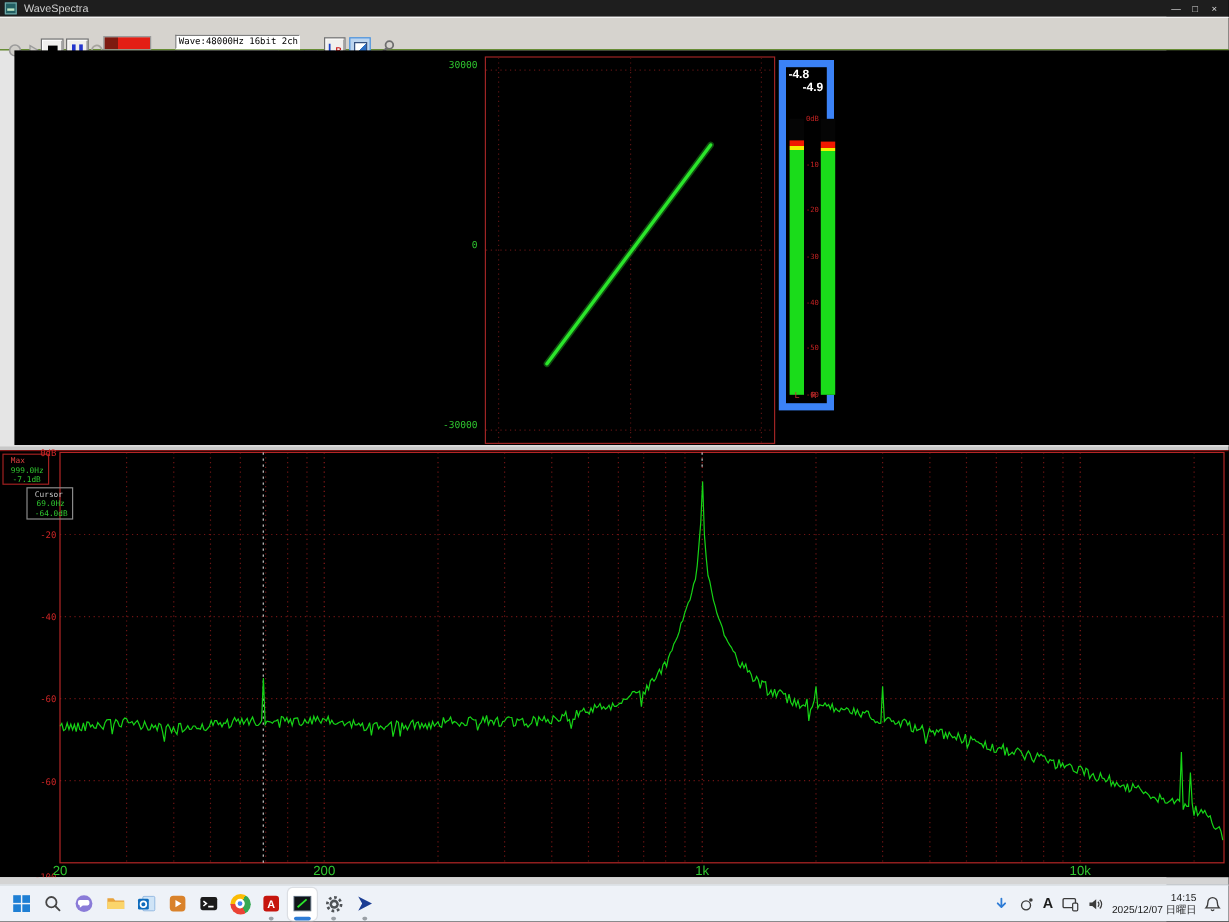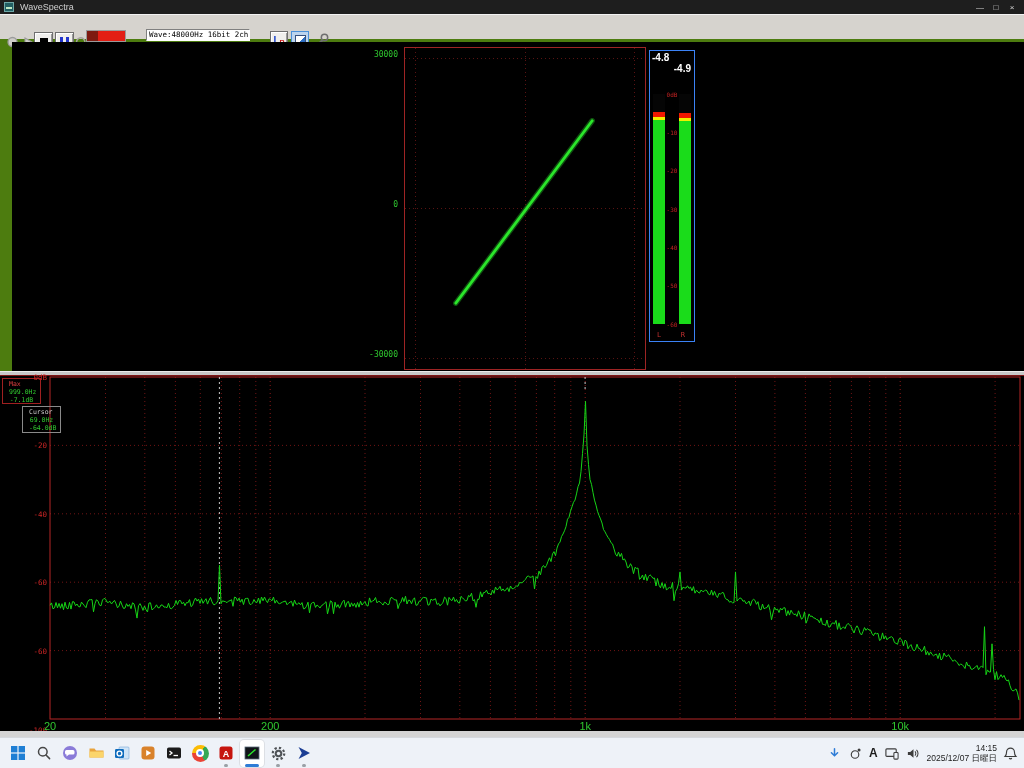--- a/index.html
+++ b/index.html
@@ -1,32 +1,32 @@
 <!DOCTYPE html>
 <html><head>
 <meta charset="utf-8">
 <style>
   * { margin:0; padding:0; box-sizing:border-box; }
   html,body { width:1024px; height:768px; background:#000; overflow:hidden;
               font-family:"Liberation Sans", sans-serif; }
-  #screen { position:relative; width:972px; height:768px; background:#4d7c0f; }
+  #screen { position:relative; width:972px; height:768px; background:#e5e5e5; }
 
   
   #titlebar { position:absolute; left:0; top:0; width:1024px; height:14px;
               background:#1e1e1e; display:flex; align-items:center; }
   #app-icon { width:10px; height:10px; margin-left:4px; background:#225f63;
               border:1px solid #6fa7a7; position:relative; }
   #app-icon::after{ content:""; position:absolute; left:1px; top:4px; width:6px; height:2px; background:#bfe8c4; }
   #title-text { color:#cfcfcf; font-size:9px; margin-left:6px; }
   #win-controls { margin-left:auto; display:flex; margin-right:4px; }
   #win-controls span { width:16px; text-align:center; color:#d9d9d9; font-size:8px; line-height:13px; }
 
   
   #toolbar { position:absolute; left:0; top:14px; width:1024px; height:28px;
-             background:#d6d3ce; border-top:1px solid #f2f2f2; border-bottom:3px solid #4d7c0f; }
+             background:#d6d3ce; border-top:1px solid #f2f2f2; border-bottom:1px solid #4d7c0f; }
   .tbtn { position:absolute; display:flex; align-items:center; justify-content:center; }
   .raised { background:#f0efed; border:1px solid #6f6f6f;
             box-shadow: inset 1px 1px 0 #ffffff, inset -1px -1px 0 #9a9a9a; }
   #btn-stop  { left:34px; top:17px; width:19px; height:19px; }
   #stop-square { width:8px; height:8px; background:#000; }
   #btn-pause { left:55px; top:17px; width:19px; height:19px; gap:3px; }
   .pause-bar { width:3px; height:10px; background:#2335cc; }
   #rec-indicator { position:absolute; left:86px; top:15px; width:40px; height:12px;
                    background:linear-gradient(90deg,#7e1a10 0 11px,#e31e14 11px); border:1px solid #9a9a9a; }
   #position-slider { position:absolute; left:86px; top:29px; width:160px; height:6px; background:#cdcdcd;
@@ -47,21 +47,21 @@
   #display-glyph { width:11px; height:11px; background:linear-gradient(135deg,#ffffff 0 50%,#2d6fc4 50% 100%); border:1px solid #35507e; }
   #btn-config { left:313px; top:16px; width:18px; height:18px; }
 
   
   #toppanel { position:absolute; left:12px; top:42px; width:1024px; height:333px; background:#000; }
   #scope-ylabels { position:absolute; left:336px; top:0; width:52px; height:333px; }
   #scope-ylabels span { position:absolute; right:2px; color:#2fc62f; font-size:8px;
                         font-family:"DejaVu Sans Mono", monospace; }
   #scope { position:absolute; left:392px; top:5px; width:242px; height:323px; border:1px solid #9e2424; }
   #meterpanel { position:absolute; left:637px; top:8px; width:46px; height:292px;
-                border:1px solid #3b82f6; background:#000; }
+                border:6px solid #3b82f6; background:#000; }
   #meter-db-l { position:absolute; left:2px; top:1px;  color:#fff; font-size:10px; font-weight:bold; }
   #meter-db-r { position:absolute; right:3px; top:12px; color:#fff; font-size:10px; font-weight:bold; }
   #meter-track { position:absolute; left:1px; top:43px; width:42px; height:230px; }
   .bar-track { position:absolute; top:0; width:12px; height:230px; background:#050505; }
   #track-l { left:2px; } #track-r { left:28px; }
   .bar-fill { position:absolute; bottom:0; left:0; width:100%;
       background:linear-gradient(180deg,#f01800 0 5px,#f0f000 5px 8px,#1adc1a 8px 100%); }
   #meter-scale { position:absolute; left:14px; top:0; width:14px; height:230px; }
   #meter-scale span { position:absolute; width:14px; text-align:center; color:#c22222; font-size:6px;
                       font-family:"DejaVu Sans Mono", monospace; line-height:7px; }
@@ -74,21 +74,21 @@
 
   
   #specpanel { position:absolute; left:0; top:375px; width:1024px; height:356px;
                background:#000; border-top:1px solid #7d1515; }
   #spectrum-svg { position:absolute; left:0; top:0; }
   .infobox { position:absolute; left:2px; width:39px; font-family:"DejaVu Sans Mono", monospace;
              font-size:6.5px; line-height:8px; padding:1px 6px; }
   #max-box { top:2px; border:1px solid #a02020; height:26px; }
   #cursor-box { top:30px; border:1px solid #8a8a8a; height:27px;margin-left:20px; }
   .infobox .lab-red { color:#e04040; } .infobox .lab-gray { color:#c8c8c8; }
-  .infobox .val { color:#2fc62f; text-align:center; }
+  .infobox .val { color:#2fc62f; text-align:right; }
   .ylab { position:absolute; left:0; width:47px; text-align:right; color:#cc2525;
           font-size:7.5px; font-family:"DejaVu Sans Mono", monospace; }
   .xlab { position:absolute; top:344px; transform:translateX(-50%); color:#2fc62f;
           font-size:11px; font-family:Liberation Sans, sans-serif; }
 
   
   .grid  { stroke:#701414; stroke-width:1; stroke-dasharray:1 3; }
   .gridM { stroke:#8c1a1a; stroke-width:1; stroke-dasharray:1 3; }
   .frame { fill:none; stroke:#b52626; stroke-width:1; }
   .trace { fill:none; stroke:#16d416; stroke-width:1; }

